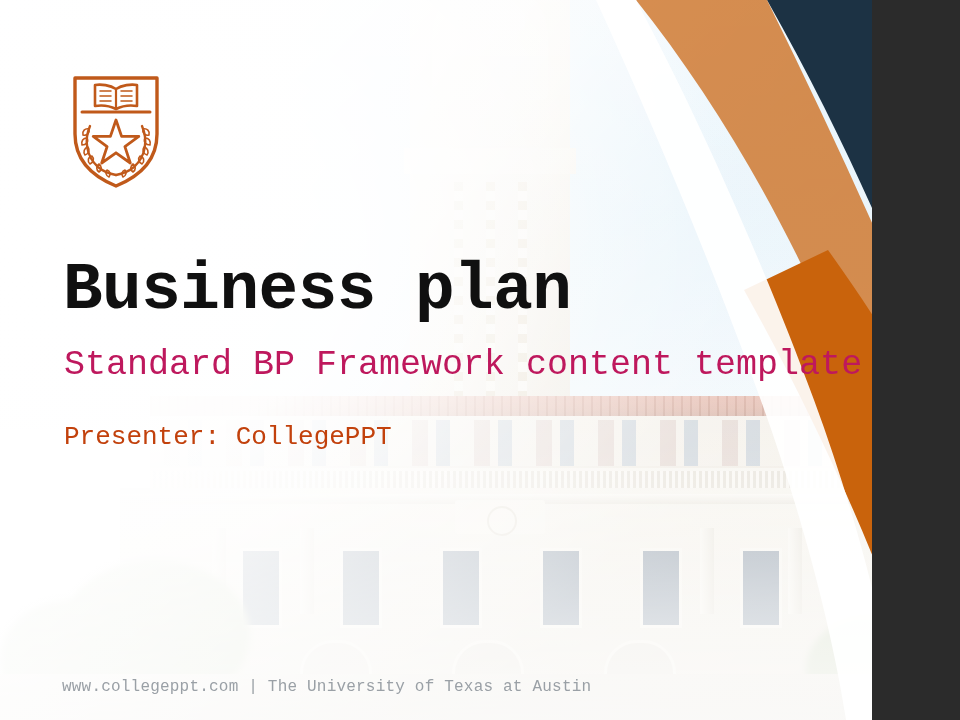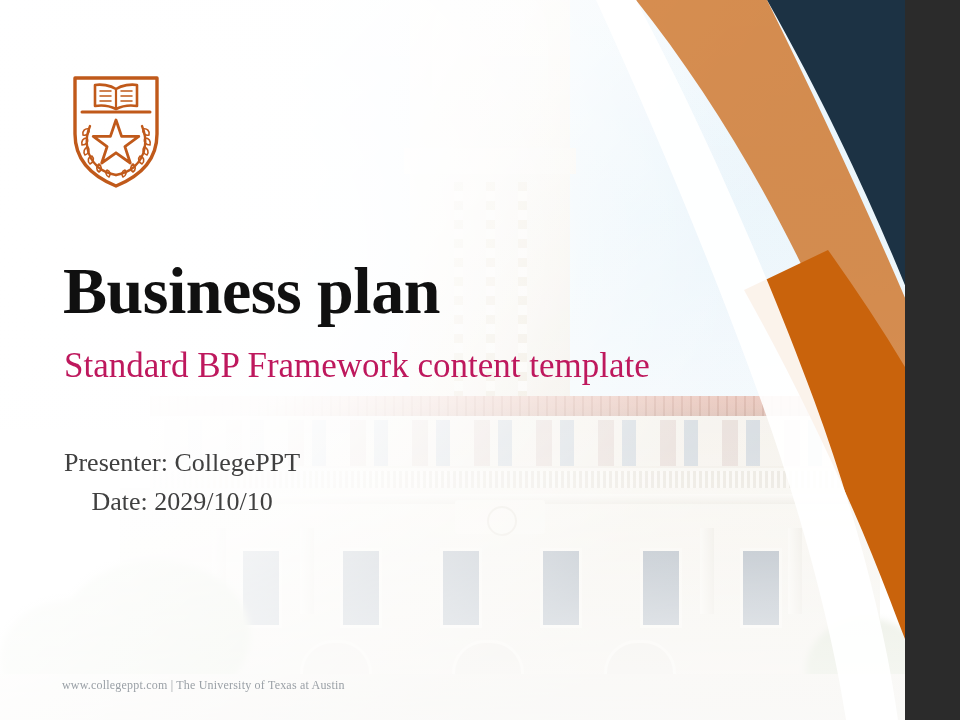--- a/index.html
+++ b/index.html
@@ -3,25 +3,26 @@
 <meta charset="utf-8">
 <title>Business plan</title>
 <style>
   html, body {
     margin: 0;
     padding: 0;
     background: #2b2b2b;
   }
   #slide {
     position: relative;
-    width: 905px;
+    width: 832px;
     height: 720px;
     overflow: hidden;
     background: #ffffff;
-    font-family: Liberation Serif, serif;
+    font-family: Liberation Mono, monospace;
+    padding-left: 40px;
     -webkit-font-smoothing: antialiased;
   }
 
   
   .photo-layer {
     position: absolute;
     inset: 0;
     overflow: hidden;
   }
   
@@ -205,31 +206,30 @@
     position: absolute;
     left: 64px; top: 348px;
     font-size: 35px;
     font-weight: normal;
     color: #be185d;
     line-height: 1;
     white-space: nowrap;
   }
   .meta {
     position: absolute;
-    left: 64px; top: 443px;
+    left: 64px; top: 418px;
     font-size: 26px;
-    color: #404040;
+    color: #c2410c;
     line-height: 39px;
     white-space: nowrap;
-    text-align: center;
   }
   .footer {
     position: absolute;
     left: 62px; top: 678px;
-    font-size: 12px;
+    font-size: 16px;
     color: #9aa0a6;
     letter-spacing: .2px;
     white-space: nowrap;
   }
 </style>
 </head>
 <body>
 
 <div id="slide">
 
@@ -337,17 +337,16 @@
         <path d="M 65 96 C 68 98 68 102 65 104 C 62 102 62 98 65 96 Z" stroke-width="1.6"></path>
         <path d="M 57 102 C 59 104 58 108 55 109 C 53 106 54 103 57 102 Z" stroke-width="1.6"></path>
       </g>
     </svg>
   </div>
 
   <div class="title">Business plan</div>
   <div class="subtitle">Standard BP Framework content template</div>
   <div class="meta">
     <div>Presenter: CollegePPT</div>
-    <div>Date: 2029/10/10</div>
   </div>
   <div class="footer">www.collegeppt.com | The University of Texas at Austin</div>
 
 </div>
 
 </body></html>

